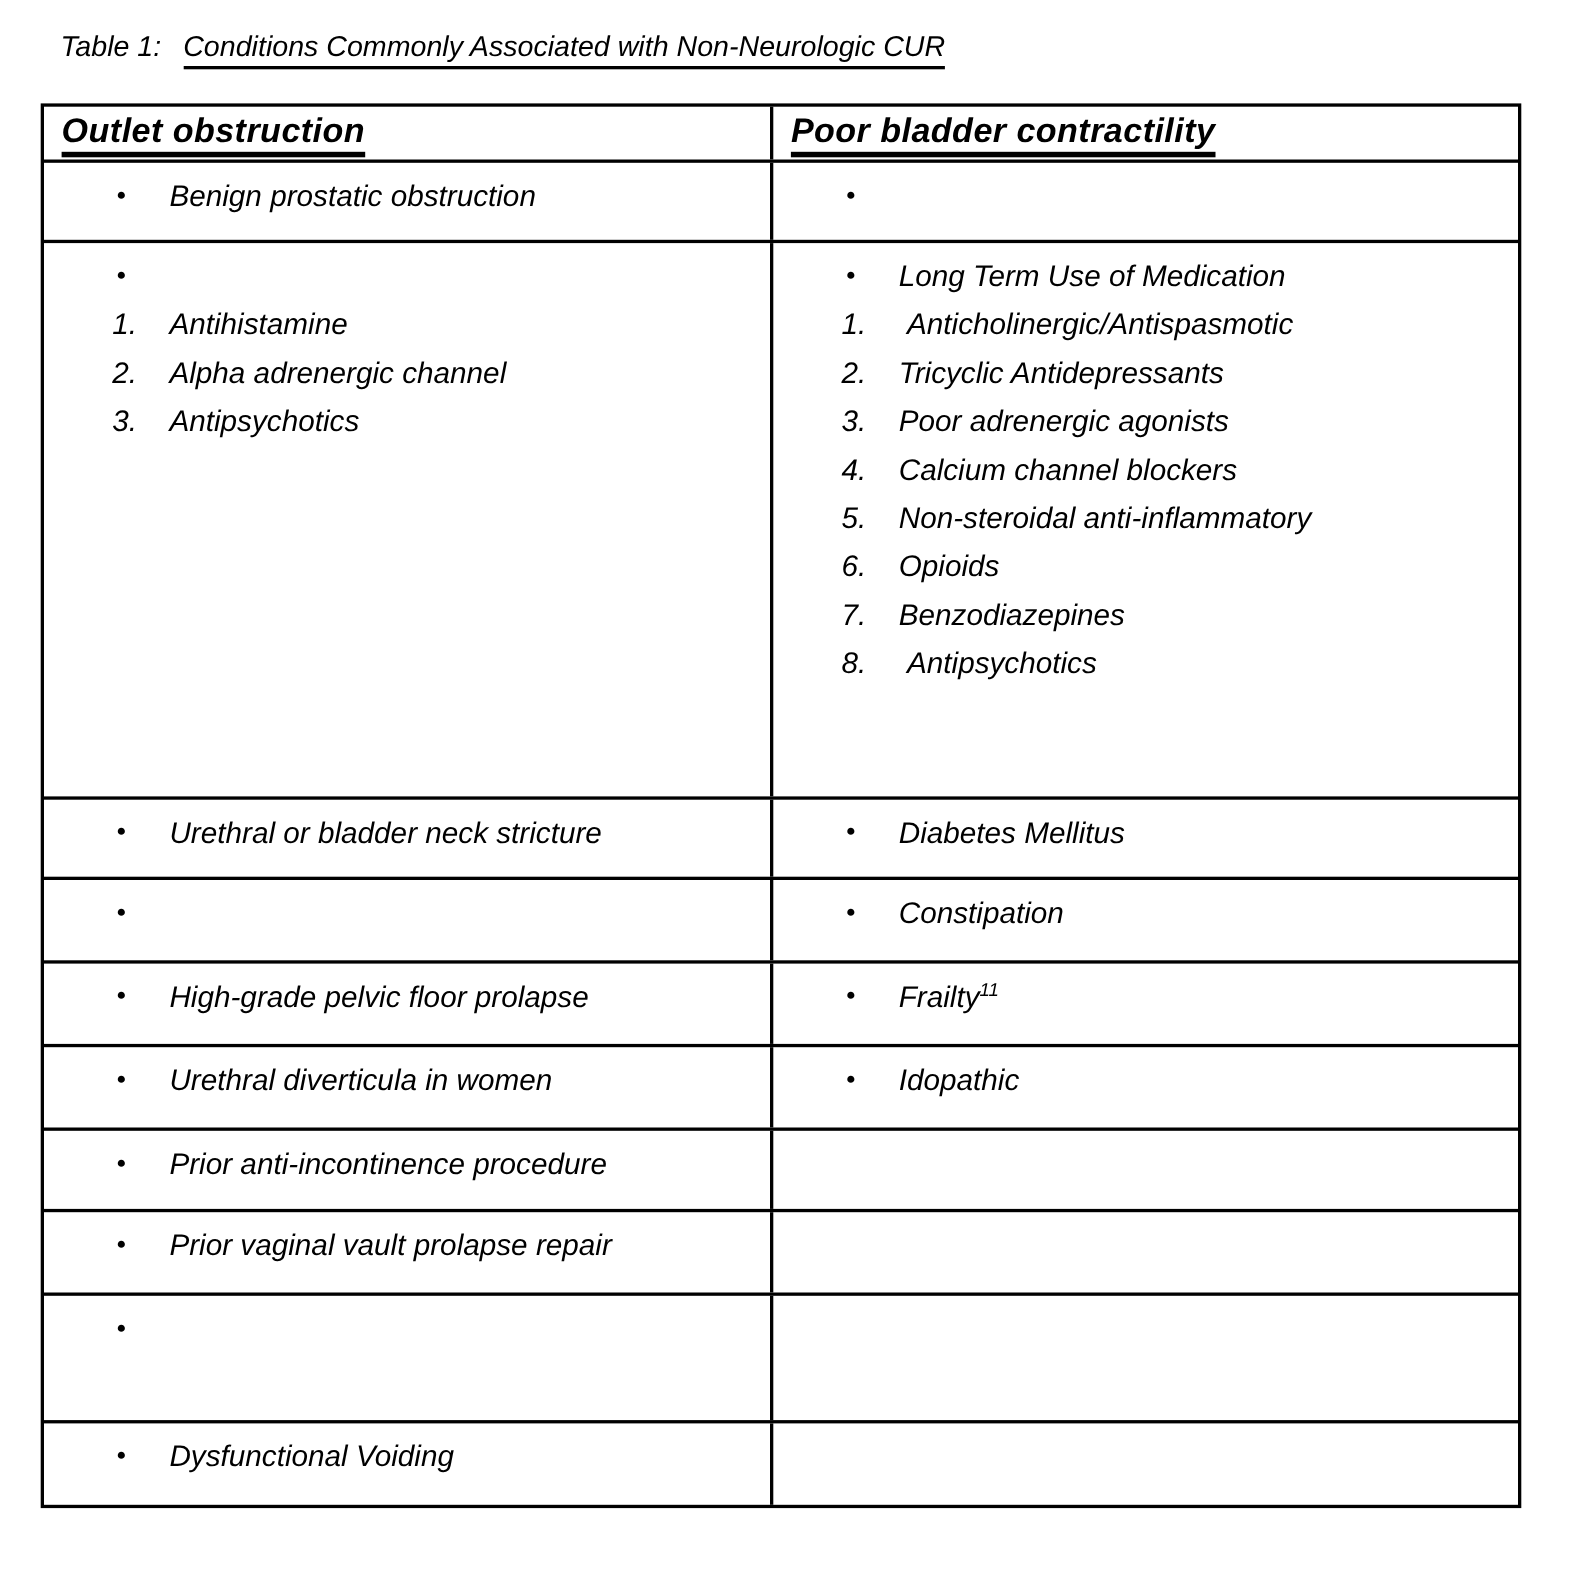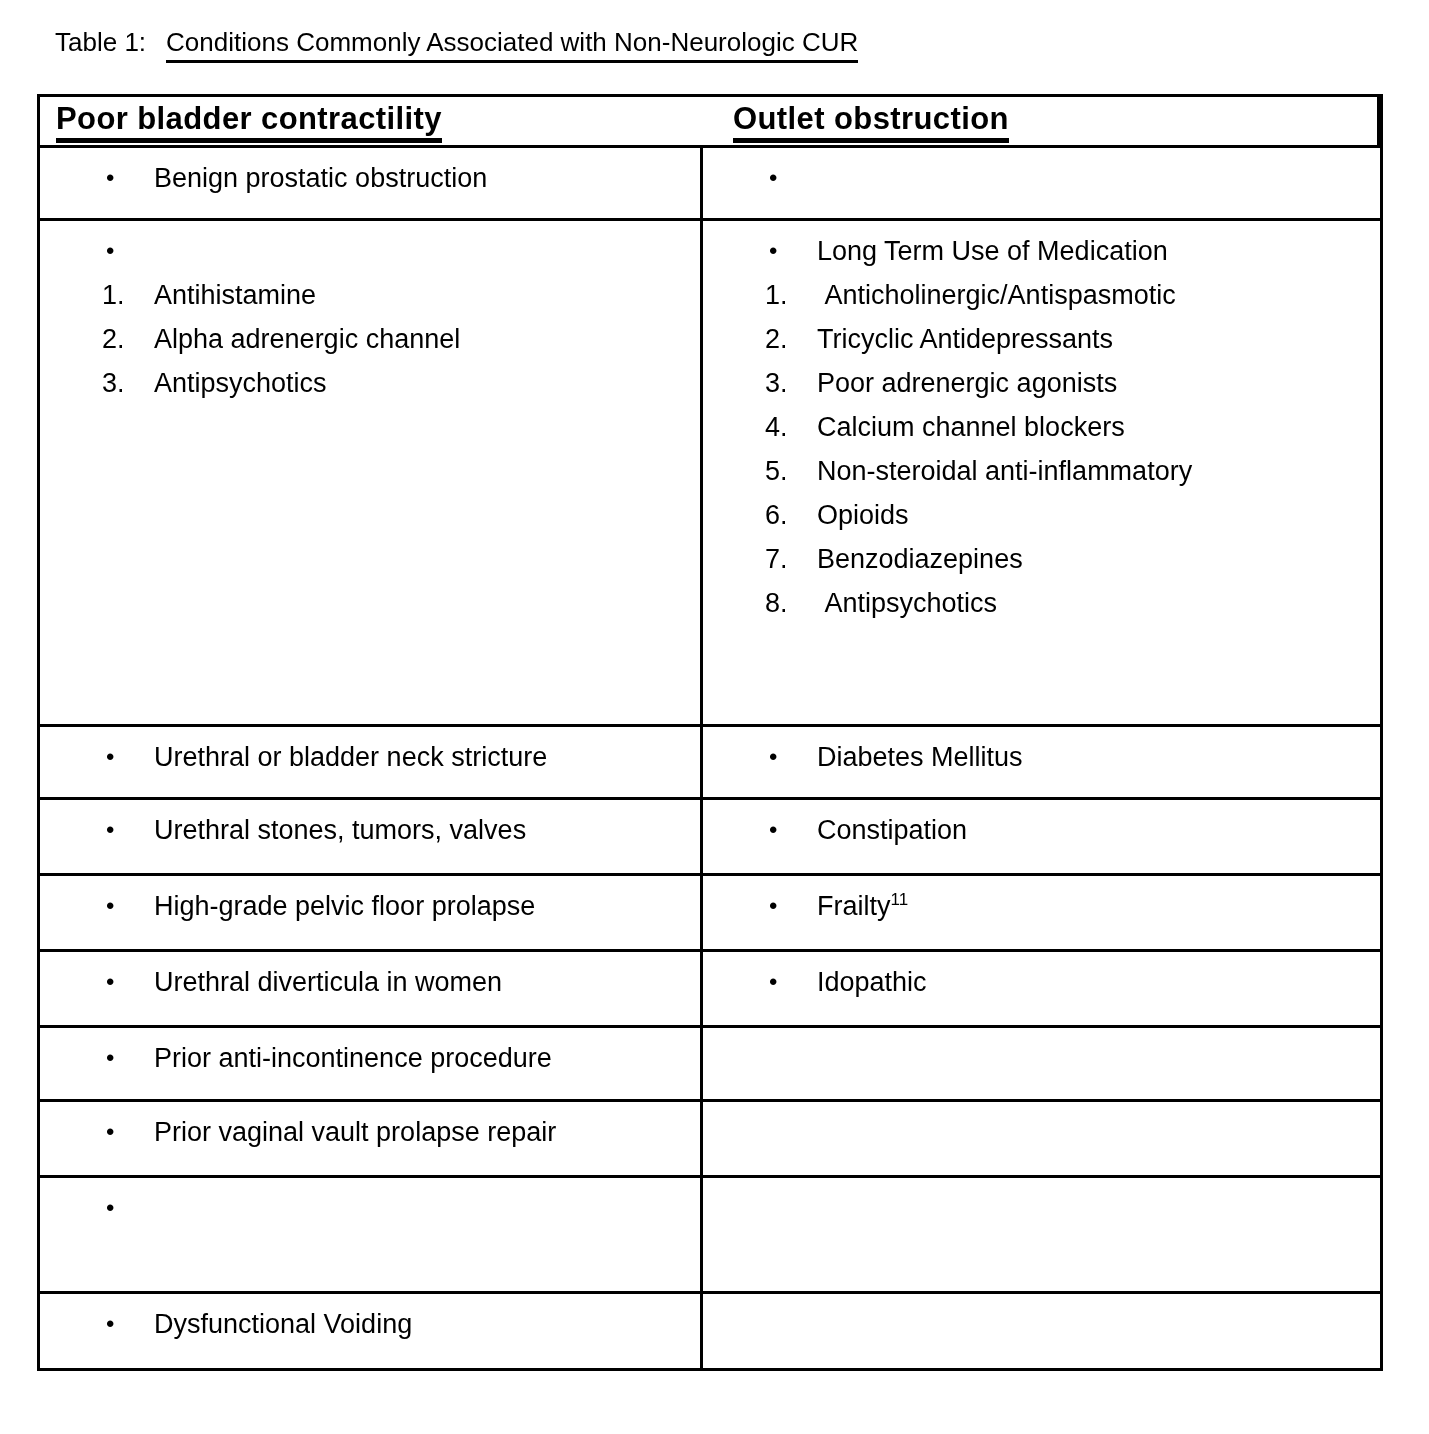--- a/index.html
+++ b/index.html
@@ -8,20 +8,21 @@
     background: #ffffff;
     color: #000000;
     font-family: "Liberation Sans", "DejaVu Sans", sans-serif;
   }
   .page {
     position: relative;
     width: 1429px;
     height: 1434px;
     background: #ffffff;
     overflow: hidden;
+    font-style: italic;
   }
   .doc-title {
     position: absolute;
     left: 55px;
     top: 26px;
     font-size: 26px;
     line-height: 32px;
     white-space: nowrap;
   }
   .title-main {
@@ -99,22 +100,22 @@
 <body>
 
 <div class="page">
 
   <div class="doc-title">
     <span>Table 1:</span><span class="title-main">Conditions Commonly Associated with Non-Neurologic CUR</span>
   </div>
 
   <div class="cond-table">
       <div class="t-row header-row" style="height: 48px;">
+        <div class="t-cell left"><span class="header-text">Outlet obstruction</span></div>
         <div class="t-cell right"><span class="header-text">Poor bladder contractility</span></div>
-        <div class="t-cell left"><span class="header-text">Outlet obstruction</span></div>
       </div>
       <div class="t-row" style="height: 73px;">
         <div class="t-cell left">
           <div class="item">
             <span class="marker bullet">•</span>
             <span class="txt">Benign prostatic obstruction</span>
           </div>
         </div>
         <div class="t-cell right">
           <div class="item">
@@ -190,21 +191,20 @@
           <div class="item">
             <span class="marker bullet">•</span>
             <span class="txt">Diabetes Mellitus</span>
           </div>
         </div>
       </div>
       <div class="t-row" style="height: 76px;">
         <div class="t-cell left">
           <div class="item">
             <span class="marker bullet">•</span>
-            <span class="txt">Urethral stones, tumors, valves</span>
           </div>
         </div>
         <div class="t-cell right">
           <div class="item">
             <span class="marker bullet">•</span>
             <span class="txt">Constipation</span>
           </div>
         </div>
       </div>
       <div class="t-row" style="height: 76px;">

